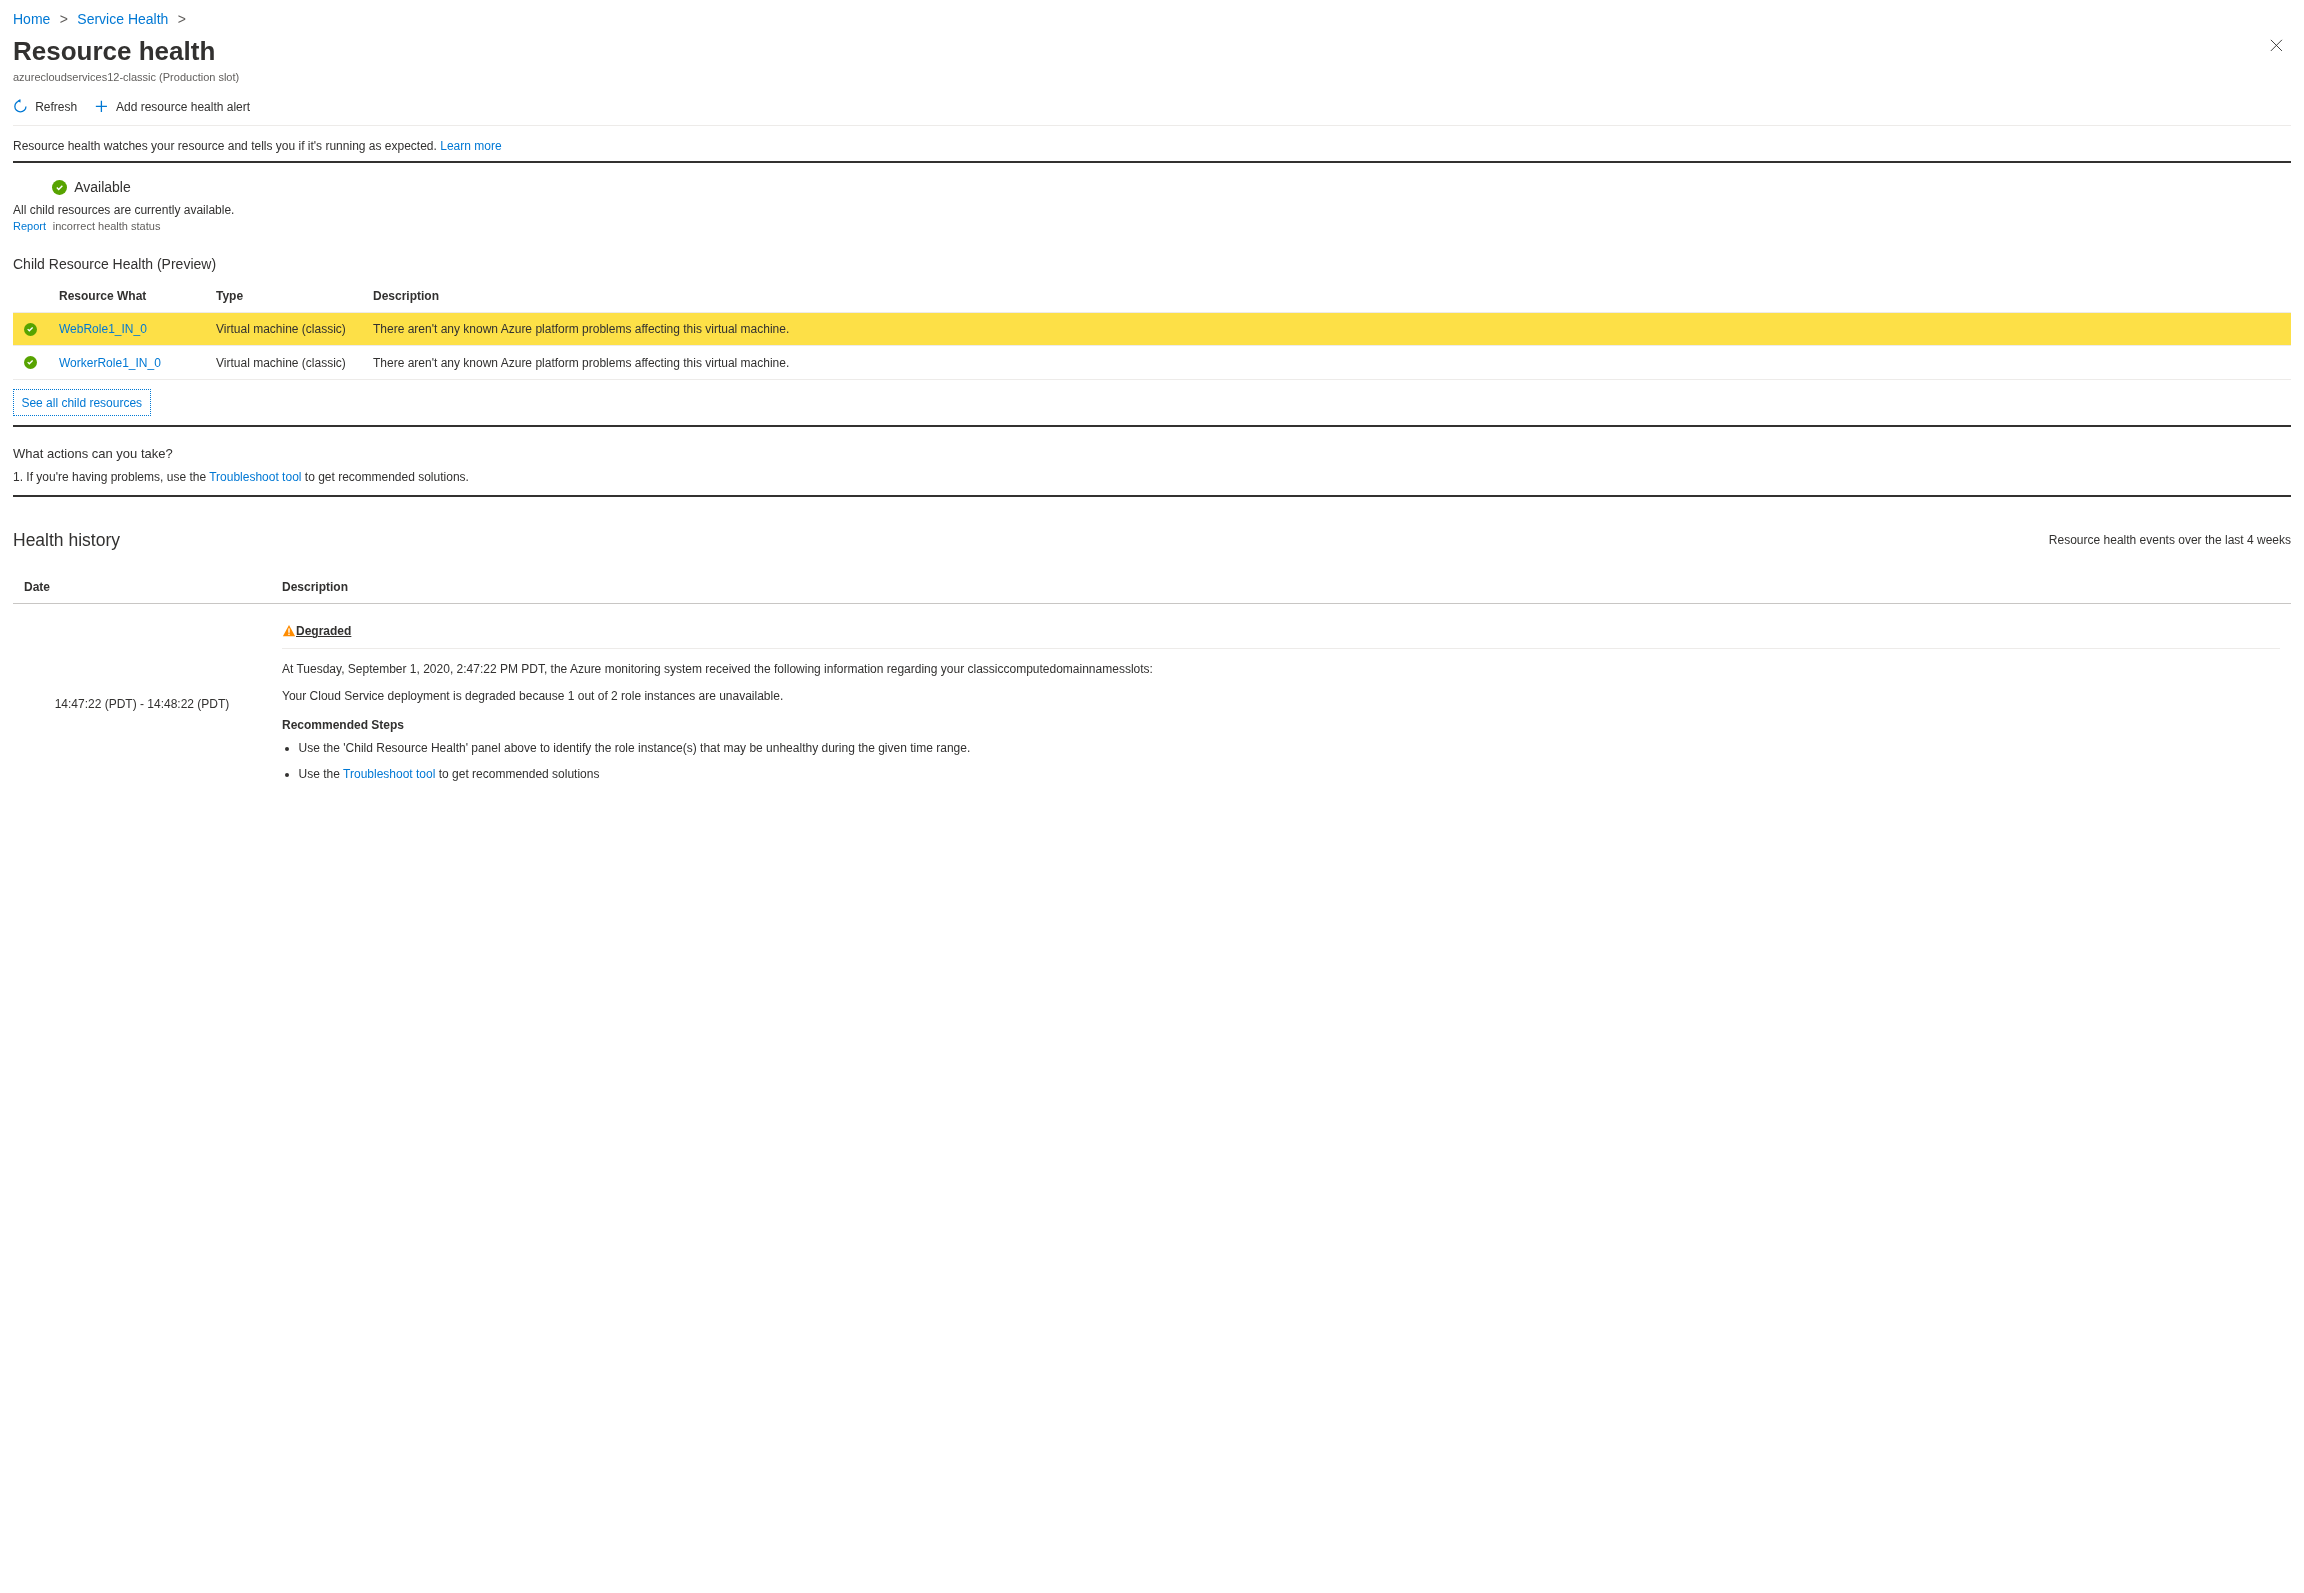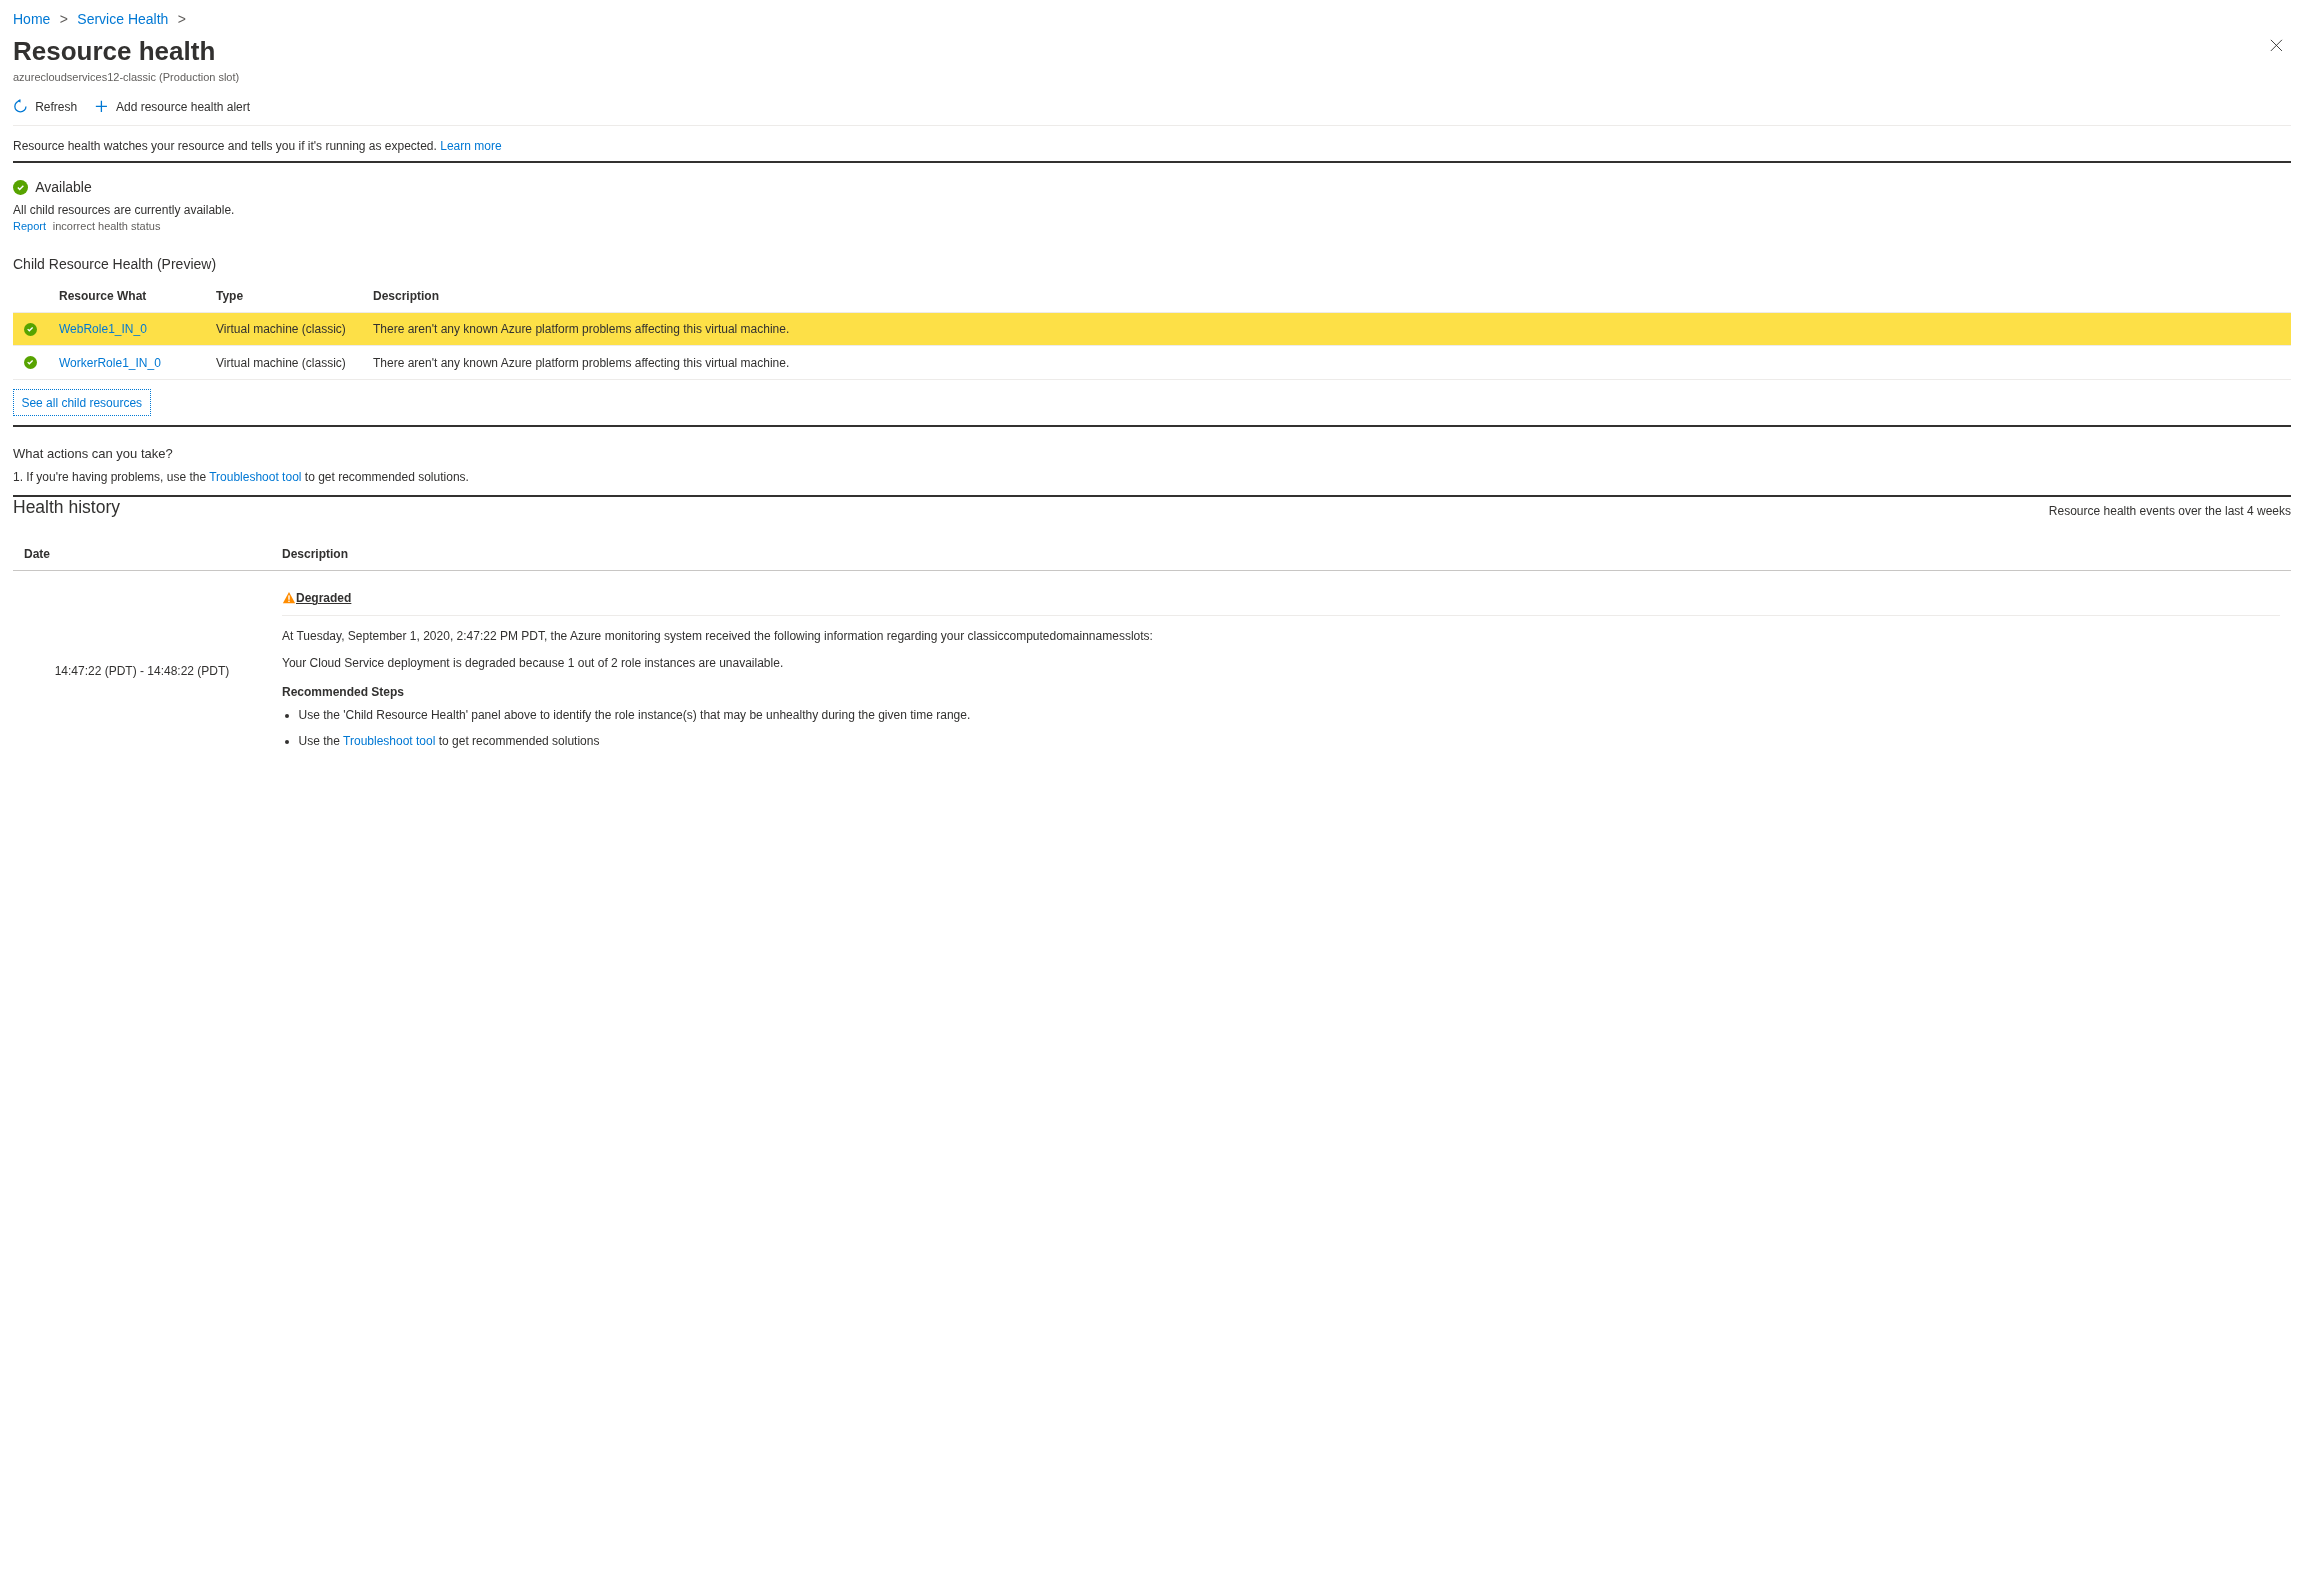--- a/index.html
+++ b/index.html
@@ -21,21 +21,21 @@
   .subtitle { font-size: 11px; color: #605e5c; margin-top: 3.7px; }
   .close-btn { font-size: 18.5px; font-weight: 300; color: #323130; cursor: pointer; padding: 5.5px 7.4px; line-height: 1; }
 
   .toolbar { display: flex; gap: 16.6px; padding: 16.6px 0 11px; border-bottom: 0.9px solid #edebe9; }
   .toolbar .cmd { display: inline-flex; align-items: center; gap: 7.4px; cursor: pointer; color: #323130; }
   .toolbar .cmd .ico { color: #0078d4; display: inline-flex; }
 
   .intro { padding: 13px 0 7.4px; border-bottom: 2.8px solid #323130; }
 
   .status-block { padding: 16.6px 0 0; }
-  .status-line { display: flex; align-items: center; gap: 7.4px; font-size: 14px; }
+  .status-line { display: flex; align-items: center; gap: 7.4px; font-size: 14px; margin-left: 39px; }
   .status-sub { margin: 7.4px 0 3.7px; }
   .report-line { font-size: 11px; margin-top: 3.7px; }
   .report-line .grey { color: #605e5c; margin-left: 3.7px; }
 
   .section-heading { font-size: 14px; margin: 24px 0 7.4px; color: #323130; }
 
   table.child-table { width: 100%; border-collapse: collapse; }
   table.child-table th {
     text-align: left; font-weight: 600; font-size: 12px;
     padding: 9.2px 11px; border-bottom: 0.9px solid #edebe9;
@@ -50,21 +50,21 @@
 
   .see-all-wrap { padding: 9.2px 0; border-bottom: 2.8px solid #323130; }
   .see-all {
     display: inline-block; padding: 5.5px 7.4px;
     border: 0.9px dotted #0078d4; color: #0078d4;
   }
 
   .actions-heading { margin: 18.5px 0 9.2px; font-size: 13px; }
   .actions-list { padding-bottom: 11px; border-bottom: 2.8px solid #323130; }
 
-  .history-head { display: flex; justify-content: space-between; align-items: flex-end; }
+  .history-head { display: flex; justify-content: space-between; align-items: center; margin-top: 33px; }
   .history-title { font-size: 17.5px; font-weight: 400; }
   .history-sub { color: #323130; font-size: 12px; padding-left: 28px; }
 
   table.history-table { width: 100%; border-collapse: collapse; margin-top: 20px; }
   table.history-table th {
     text-align: left; font-weight: 600; font-size: 12px;
     padding: 9.2px 11px; border-bottom: 1.8px solid #c8c6c4;
   }
   table.history-table td {
     padding: 9.2px 11px; border-bottom: 0.9px solid #edebe9; vertical-align: top;

